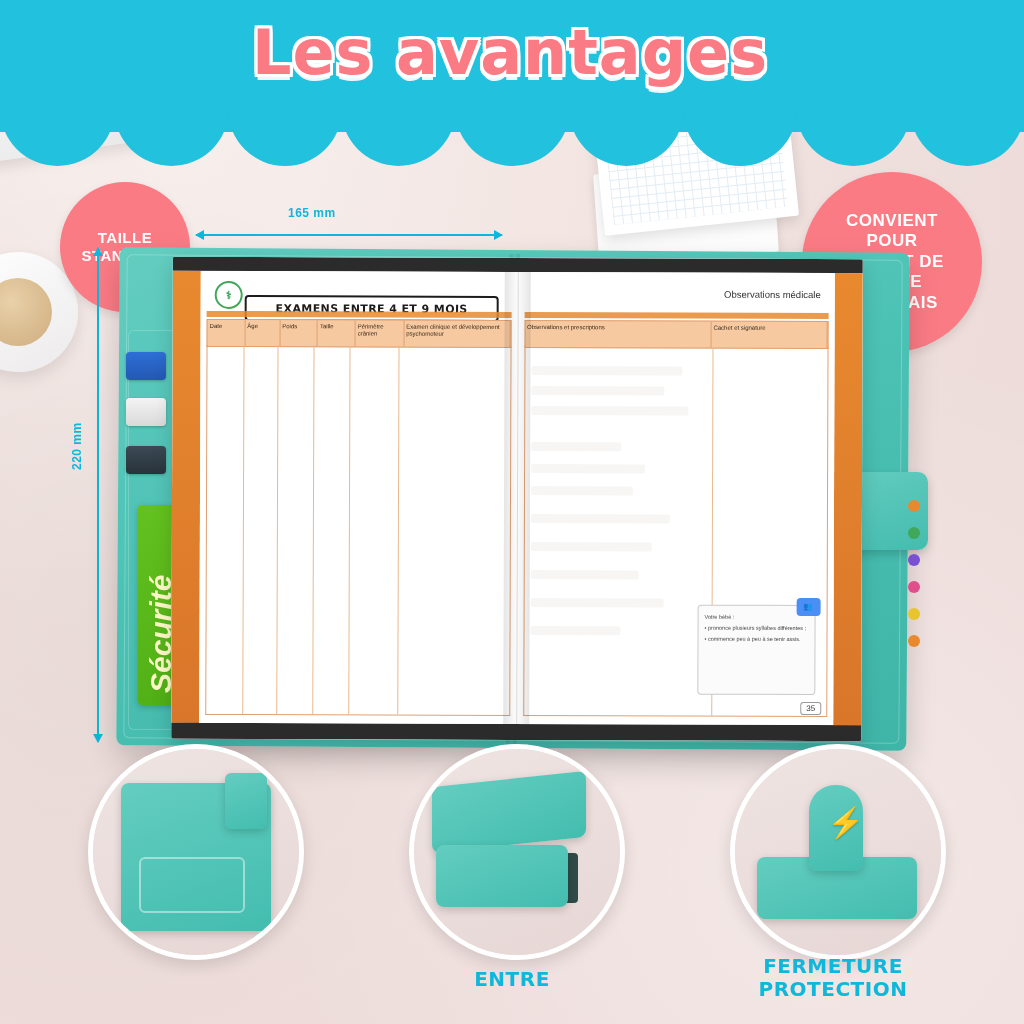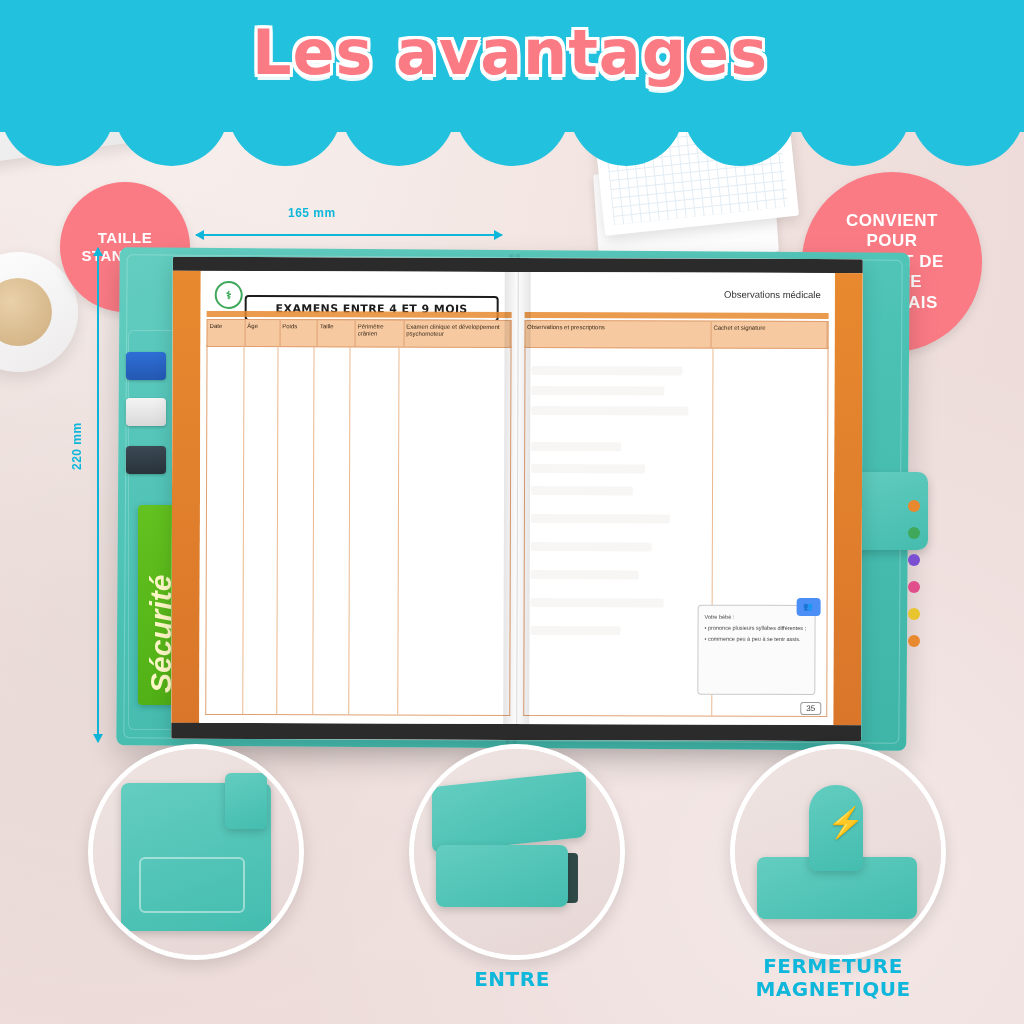--- a/index.html
+++ b/index.html
@@ -465,14 +465,14 @@
 </div>
 
 <div class="feature f3">
   <div class="ph"></div>
   <div class="fs-body" style="left:22px;top:108px;width:160px;height:62px;"></div>
   <div class="fs-body" style="left:74px;top:36px;width:54px;height:86px;border-radius:26px 26px 8px 8px;"></div>
   <div class="bolt" style="left:92px;top:56px;">⚡</div>
 </div>
 <div class="caption c3">
   <div>FERMETURE</div>
-  <div>MAGNETIQUE</div>
+  <div>PROTECTION</div>
 </div>
 
 </body></html>

